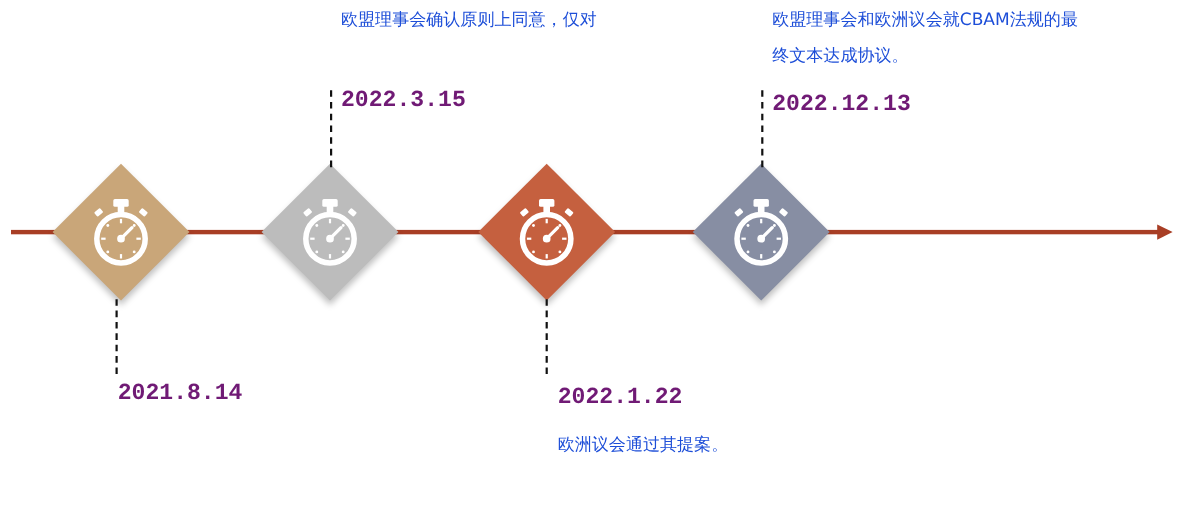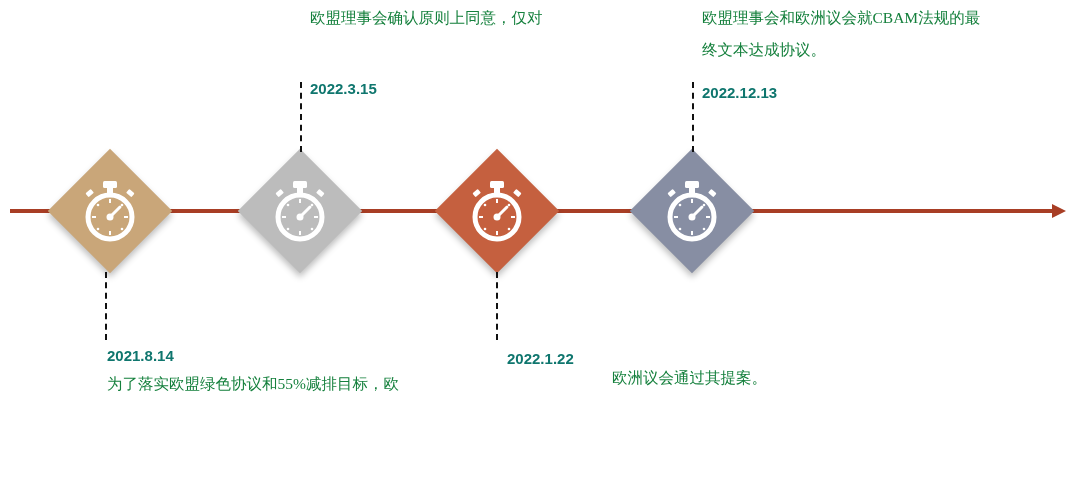--- a/index.html
+++ b/index.html
@@ -7,22 +7,22 @@
          font-family: "DejaVu Sans", "Liberation Sans", sans-serif; color:#1a1a1a; }
   .axis { position:absolute; left:10px; top:209px; width:1045px; height:4px; background:#a83e25; }
   .arrowhead { position:absolute; left:1052px; top:204px; width:0; height:0;
                border-top:7px solid transparent; border-bottom:7px solid transparent;
                border-left:14px solid #a83e25; }
   .node { position:absolute; width:124px; height:124px; top:149px; }
   .diamond { position:absolute; left:18px; top:18px; width:88px; height:88px;
              transform:rotate(45deg); box-shadow: 3px 3px 6px rgba(0,0,0,0.25); }
   .node svg { position:absolute; left:32px; top:30px; width:60px; height:64px; }
   .vline { position:absolute; width:0; border-left:2px dashed #111; }
-  .date { position:absolute; font-weight:bold; font-size:15px; font-family:Liberation Sans, sans-serif; color:#0f766e; }
-  .desc { position:absolute; font-size:15.5px; line-height:32px; color:#15803d;font-family:Liberation Serif, serif; }
+  .date { position:absolute; font-weight:bold; font-size:21px; font-family:Liberation Mono, monospace; color:#701a75; }
+  .desc { position:absolute; font-size:15.5px; line-height:32px; color:#1d4ed8; }
 </style>
 </head>
 <body>
 
 <div class="axis"></div>
 <div class="arrowhead"></div>
 
 <div class="node" style="left:48px;">
   <div class="diamond" style="background:#c9a679;"></div>
   <svg viewBox="0 0 60 64">
@@ -41,21 +41,20 @@
       <circle cx="18" cy="50" r="1.3"></circle>
         <circle cx="42" cy="50" r="1.3"></circle>
     </g>
     <circle cx="30" cy="38" r="3.5" fill="#fff"></circle>
     <line x1="30" y1="38" x2="40" y2="28" stroke="#fff" stroke-width="3" stroke-linecap="round"></line>
   </svg>
 </div>
 <div class="vline" style="left:105px; top:272px; height:68px;"></div>
 <div class="date" style="left:107px; top:347px;">2021.8.14</div>
 <div class="desc" style="left:107px; top:368px; width:400px;">
-  <div>为了落实欧盟绿色协议和55%减排目标，欧</div>
 </div>
 
 <div class="node" style="left:238px;">
   <div class="diamond" style="background:#bcbcbc;"></div>
   <svg viewBox="0 0 60 64">
     <rect x="23" y="2" width="14" height="7" rx="1.5" fill="#fff"></rect>
     <rect x="27" y="8" width="6" height="6" fill="#fff"></rect>
     <rect x="6" y="12" width="7" height="5" rx="1" transform="rotate(-40 9 14)" fill="#fff"></rect>
     <rect x="47" y="12" width="7" height="5" rx="1" transform="rotate(40 51 14)" fill="#fff"></rect>
     <circle cx="30" cy="38" r="22" fill="none" stroke="#fff" stroke-width="5"></circle>
@@ -96,21 +95,21 @@
         <circle cx="42" cy="26" r="1.3"></circle>
       <circle cx="18" cy="50" r="1.3"></circle>
         <circle cx="42" cy="50" r="1.3"></circle>
     </g>
     <circle cx="30" cy="38" r="3.5" fill="#fff"></circle>
     <line x1="30" y1="38" x2="40" y2="28" stroke="#fff" stroke-width="3" stroke-linecap="round"></line>
   </svg>
 </div>
 <div class="vline" style="left:496px; top:272px; height:68px;"></div>
 <div class="date" style="left:507px; top:350px;">2022.1.22</div>
-<div class="desc" style="left:507px; top:362px; width:260px;text-align:right;">
+<div class="desc" style="left:507px; top:388px; width:260px;">
   <div>欧洲议会通过其提案。</div>
 </div>
 
 <div class="node" style="left:630px;">
   <div class="diamond" style="background:#878ea3;"></div>
   <svg viewBox="0 0 60 64">
     <rect x="23" y="2" width="14" height="7" rx="1.5" fill="#fff"></rect>
     <rect x="27" y="8" width="6" height="6" fill="#fff"></rect>
     <rect x="6" y="12" width="7" height="5" rx="1" transform="rotate(-40 9 14)" fill="#fff"></rect>
     <rect x="47" y="12" width="7" height="5" rx="1" transform="rotate(40 51 14)" fill="#fff"></rect>

